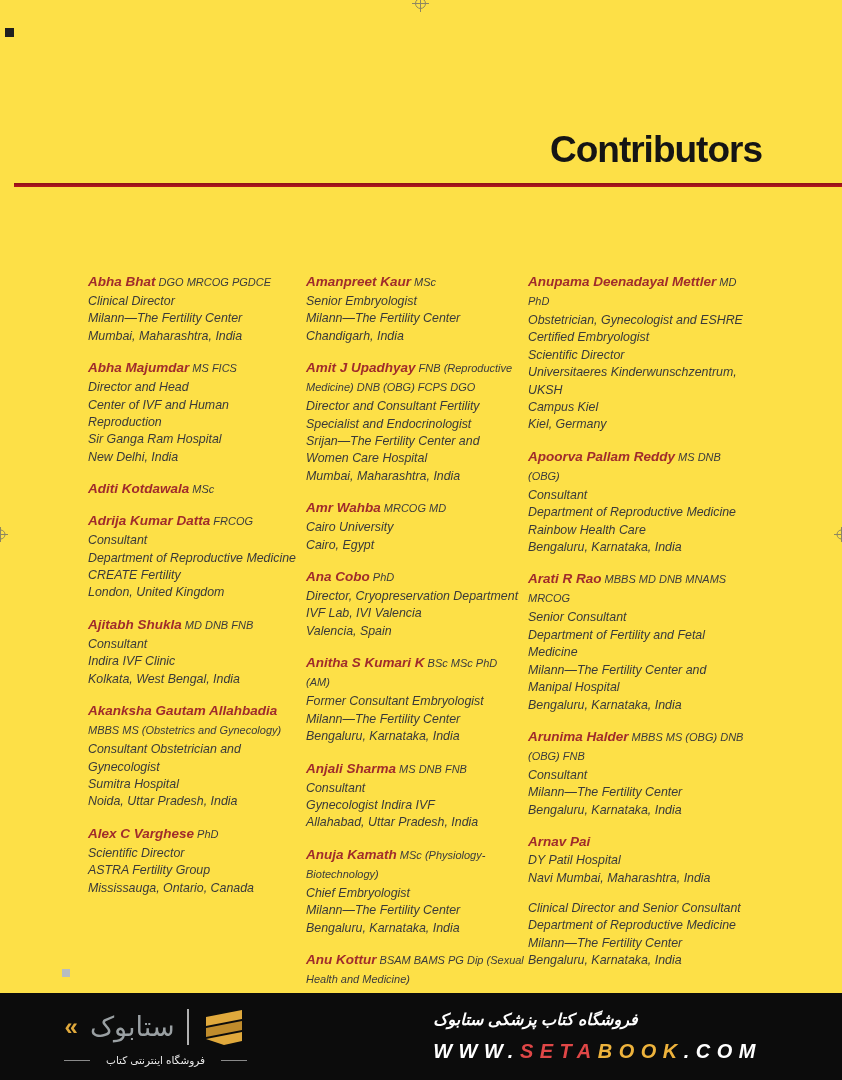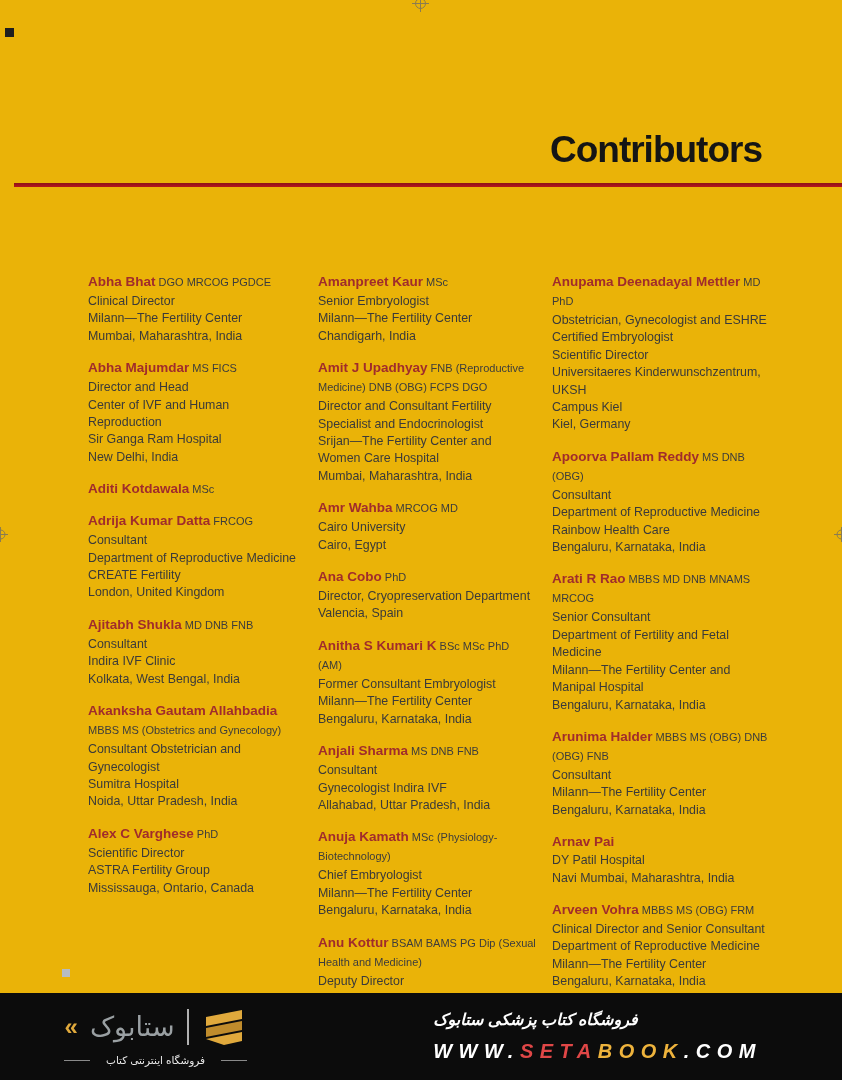--- a/index.html
+++ b/index.html
@@ -11,21 +11,21 @@
   }
   *{margin:0;padding:0;box-sizing:border-box;}
   html,body{width:842px;height:1080px;}
   body{
     position:relative;
     width:842px;height:1080px;
     background:#ffffff;
     font-family:"Liberation Sans","DejaVu Sans",sans-serif;
     overflow:hidden;
   }
-  .sheet{position:absolute;inset:0;background:#eab308;}
+  .sheet{position:absolute;inset:0;background:#fde047;}
 
   
   .artifact-square-tl{position:absolute;left:5px;top:28px;width:9px;height:9px;background:#1f1f1f;}
   .artifact-square-bl{position:absolute;left:62px;top:969px;width:8px;height:8px;background:#b7bcc2;}
   .regmark{position:absolute;opacity:.75;}
   .regmark.top{left:412px;top:-5px;}
   .regmark.left{left:-7px;top:527px;}
   .regmark.right{right:-7px;top:527px;}
 
   
@@ -42,21 +42,22 @@
     height:4px;
     background:linear-gradient(#8e1118,var(--accent-red));
   }
 
   
   .columns{
     position:absolute;
     top:272px;left:88px;width:674px;
     display:grid;
     grid-template-columns:214px 218px 218px;
-    column-gap:16px;
+    column-gap:4px;
+    font-style:italic;
   }
   .entry{margin-bottom:13px;}
   .entry-head{line-height:17px;margin-bottom:2px;}
   .entry-name{
     font-weight:bold;
     font-size:13.5px;
     color:var(--name-red);
   }
   .entry-cred{
     font-size:11px;
@@ -232,20 +233,21 @@
     <div>
             <div class="entry-line">Cairo University</div>
             <div class="entry-line">Cairo, Egypt</div>
           </div>
   </div>
 
   <div class="entry">
     <div class="entry-head"><span class="entry-name">Ana Cobo</span><span class="entry-cred"> PhD</span></div>
     <div>
             <div class="entry-line">Director, Cryopreservation Department</div>
+            <div class="entry-line">IVF Lab, IVI Valencia</div>
             <div class="entry-line">Valencia, Spain</div>
           </div>
   </div>
 
   <div class="entry">
     <div class="entry-head"><span class="entry-name">Anitha S Kumari K</span><span class="entry-cred"> BSc MSc PhD (AM)</span></div>
     <div>
             <div class="entry-line">Former Consultant Embryologist</div>
             <div class="entry-line">Milann—The Fertility Center</div>
             <div class="entry-line">Bengaluru, Karnataka, India</div>
@@ -322,21 +324,20 @@
 
   <div class="entry">
     <div class="entry-head"><span class="entry-name">Arnav Pai</span></div>
     <div>
             <div class="entry-line">DY Patil Hospital</div>
             <div class="entry-line">Navi Mumbai, Maharashtra, India</div>
           </div>
   </div>
 
   <div class="entry">
-    <div class="entry-head"><span class="entry-name">Arveen Vohra</span><span class="entry-cred"> MBBS MS (OBG) FRM</span></div>
     <div>
             <div class="entry-line">Clinical Director and Senior Consultant</div>
             <div class="entry-line">Department of Reproductive Medicine</div>
             <div class="entry-line">Milann—The Fertility Center</div>
             <div class="entry-line">Bengaluru, Karnataka, India</div>
           </div>
   </div>
 </div>
   </div>
 

